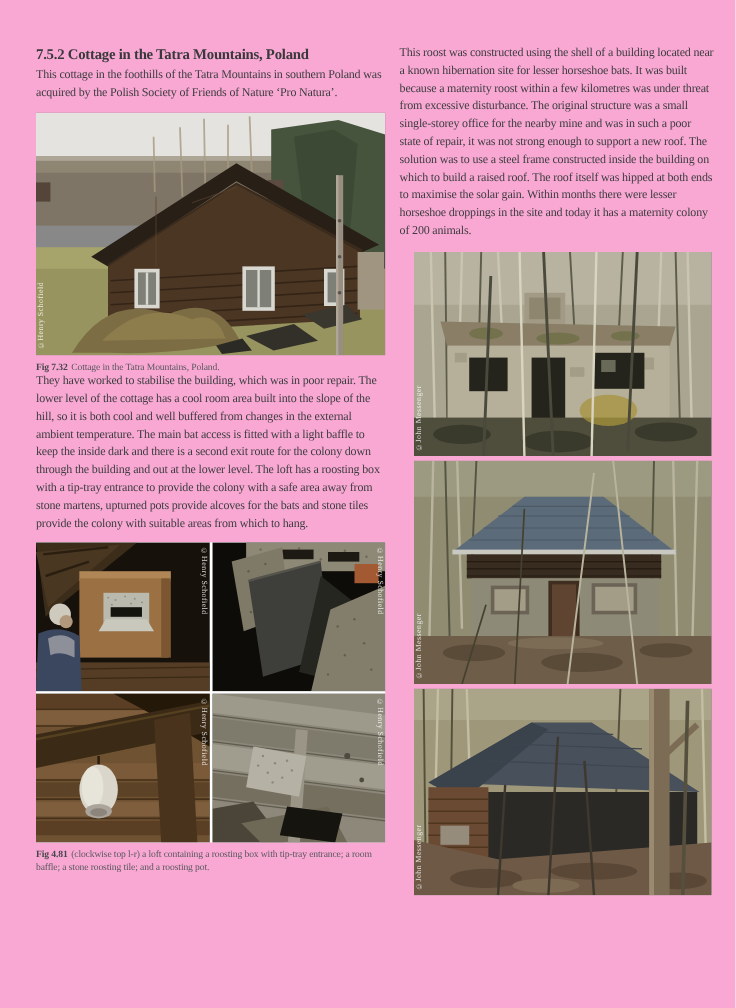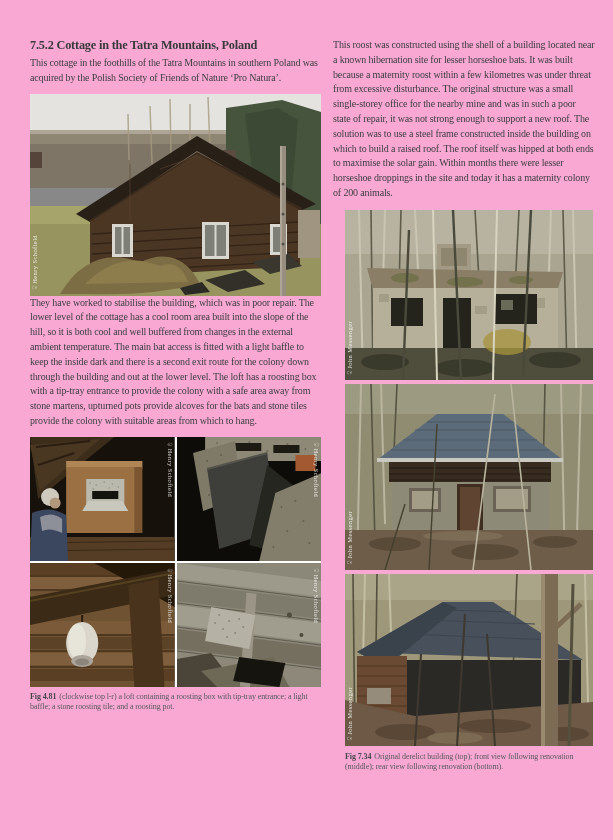--- a/index.html
+++ b/index.html
@@ -100,20 +100,23 @@
         <polygon points="150,194 172,188 180,198 155,201" fill="#2c2a24"></polygon>
         <rect x="250" y="52" width="6" height="150" fill="#978e80"></rect>
         <rect x="250" y="52" width="2" height="150" fill="#b0a698"></rect>
         <circle cx="253" cy="90" r="1.5" fill="#55504a"></circle>
           <circle cx="253" cy="120" r="1.5" fill="#55504a"></circle>
         <circle cx="253" cy="150" r="1.5" fill="#55504a"></circle>
       </svg>
       <span class="wm wm-bl">©Henry Schofield</span>
     </div>
 
+    <p class="caption mt5">
+      <span class="cap-label">Fig 7.32</span><span class="cap-text">Cottage in the Tatra Mountains, Poland.</span>
+    </p>
 
     <p class="body-text mt10">They have worked to stabilise the building, which was in poor repair. The lower level of the cottage has a cool room area built into the slope of the hill, so it is both cool and well buffered from changes in the external ambient temperature. The main bat access is fitted with a light baffle to keep the inside dark and there is a second exit route for the colony down through the building and out at the lower level. The loft has a roosting box with a tip-tray entrance to provide the colony with a safe area away from stone martens, upturned pots provide alcoves for the bats and stone tiles provide the colony with suitable areas from which to hang.</p>
 
     <div id="composite">
 
       <div class="photo">
         <svg viewBox="0 0 144 124" width="100%" height="100%" preserveAspectRatio="none">
           <rect x="0" y="0" width="144" height="124" fill="#17110b"></rect>
           <polygon points="0,0 84,0 8,62" fill="#3c2d1b"></polygon>
           <polygon points="0,8 70,2 10,54" fill="#4a3722"></polygon>
@@ -249,21 +252,21 @@
             </g>
           <circle cx="112" cy="52" r="2.5" fill="#4f4a3e"></circle>
             <circle cx="124" cy="72" r="2" fill="#4f4a3e"></circle>
           <polygon points="62,94 108,100 102,124 56,118" fill="#15140f"></polygon>
         </svg>
         <span class="wm wm-tr">©Henry Schofield</span>
       </div>
     </div>
 
     <p class="caption mt5">
-      <span class="cap-label">Fig 4.81</span><span class="cap-text">(clockwise top l-r) a loft containing a roosting box with tip-tray entrance; a light baffle; a stone roosting tile; and a roosting pot.</span>
+      <span class="cap-label">Fig 4.81</span><span class="cap-text">(clockwise top l-r) a loft containing a roosting box with tip-tray entrance; a room baffle; a stone roosting tile; and a roosting pot.</span>
     </p>
   </div>
 
   <div class="col" id="col-right">
     <p class="body-text">This roost was constructed using the shell of a building located near a known hibernation site for lesser horseshoe bats. It was built because a maternity roost within a few kilometres was under threat from excessive disturbance. The original structure was a small single-storey office for the nearby mine and was in such a poor state of repair, it was not strong enough to support a new roof. The solution was to use a steel frame constructed inside the building on which to build a raised roof. The roof itself was hipped at both ends to maximise the solar gain. Within months there were lesser horseshoe droppings in the site and today it has a maternity colony of 200 animals.</p>
 
     <div class="photo" style="width:248px;height:170px;margin:9px 0 0 12px;">
       <svg viewBox="0 0 248 170" width="248" height="170" preserveAspectRatio="none">
         <rect x="0" y="0" width="248" height="170" fill="#a9a591"></rect>
         <rect x="0" y="0" width="248" height="44" fill="#b7b3a0"></rect>
@@ -421,18 +424,15 @@
         <g stroke="#3f382e" stroke-width="2">
             <line x1="120" y1="40" x2="112" y2="172"></line>
             <line x1="142" y1="60" x2="150" y2="172"></line>
             <line x1="76" y1="80" x2="70" y2="172"></line>
           </g>
         <line x1="228" y1="10" x2="224" y2="172" stroke="#55503e" stroke-width="3"></line>
       </svg>
       <span class="wm wm-bl">©John Messenger</span>
     </div>
 
-    <p class="caption mt6" style="margin-left:12px;width:248px;">
-      <span class="cap-label">Fig 7.34</span><span class="cap-text">Original derelict building (top); front view following renovation (middle); rear view following renovation (bottom).</span>
-    </p>
   </div>
 
 </div>
 
 </body></html>

